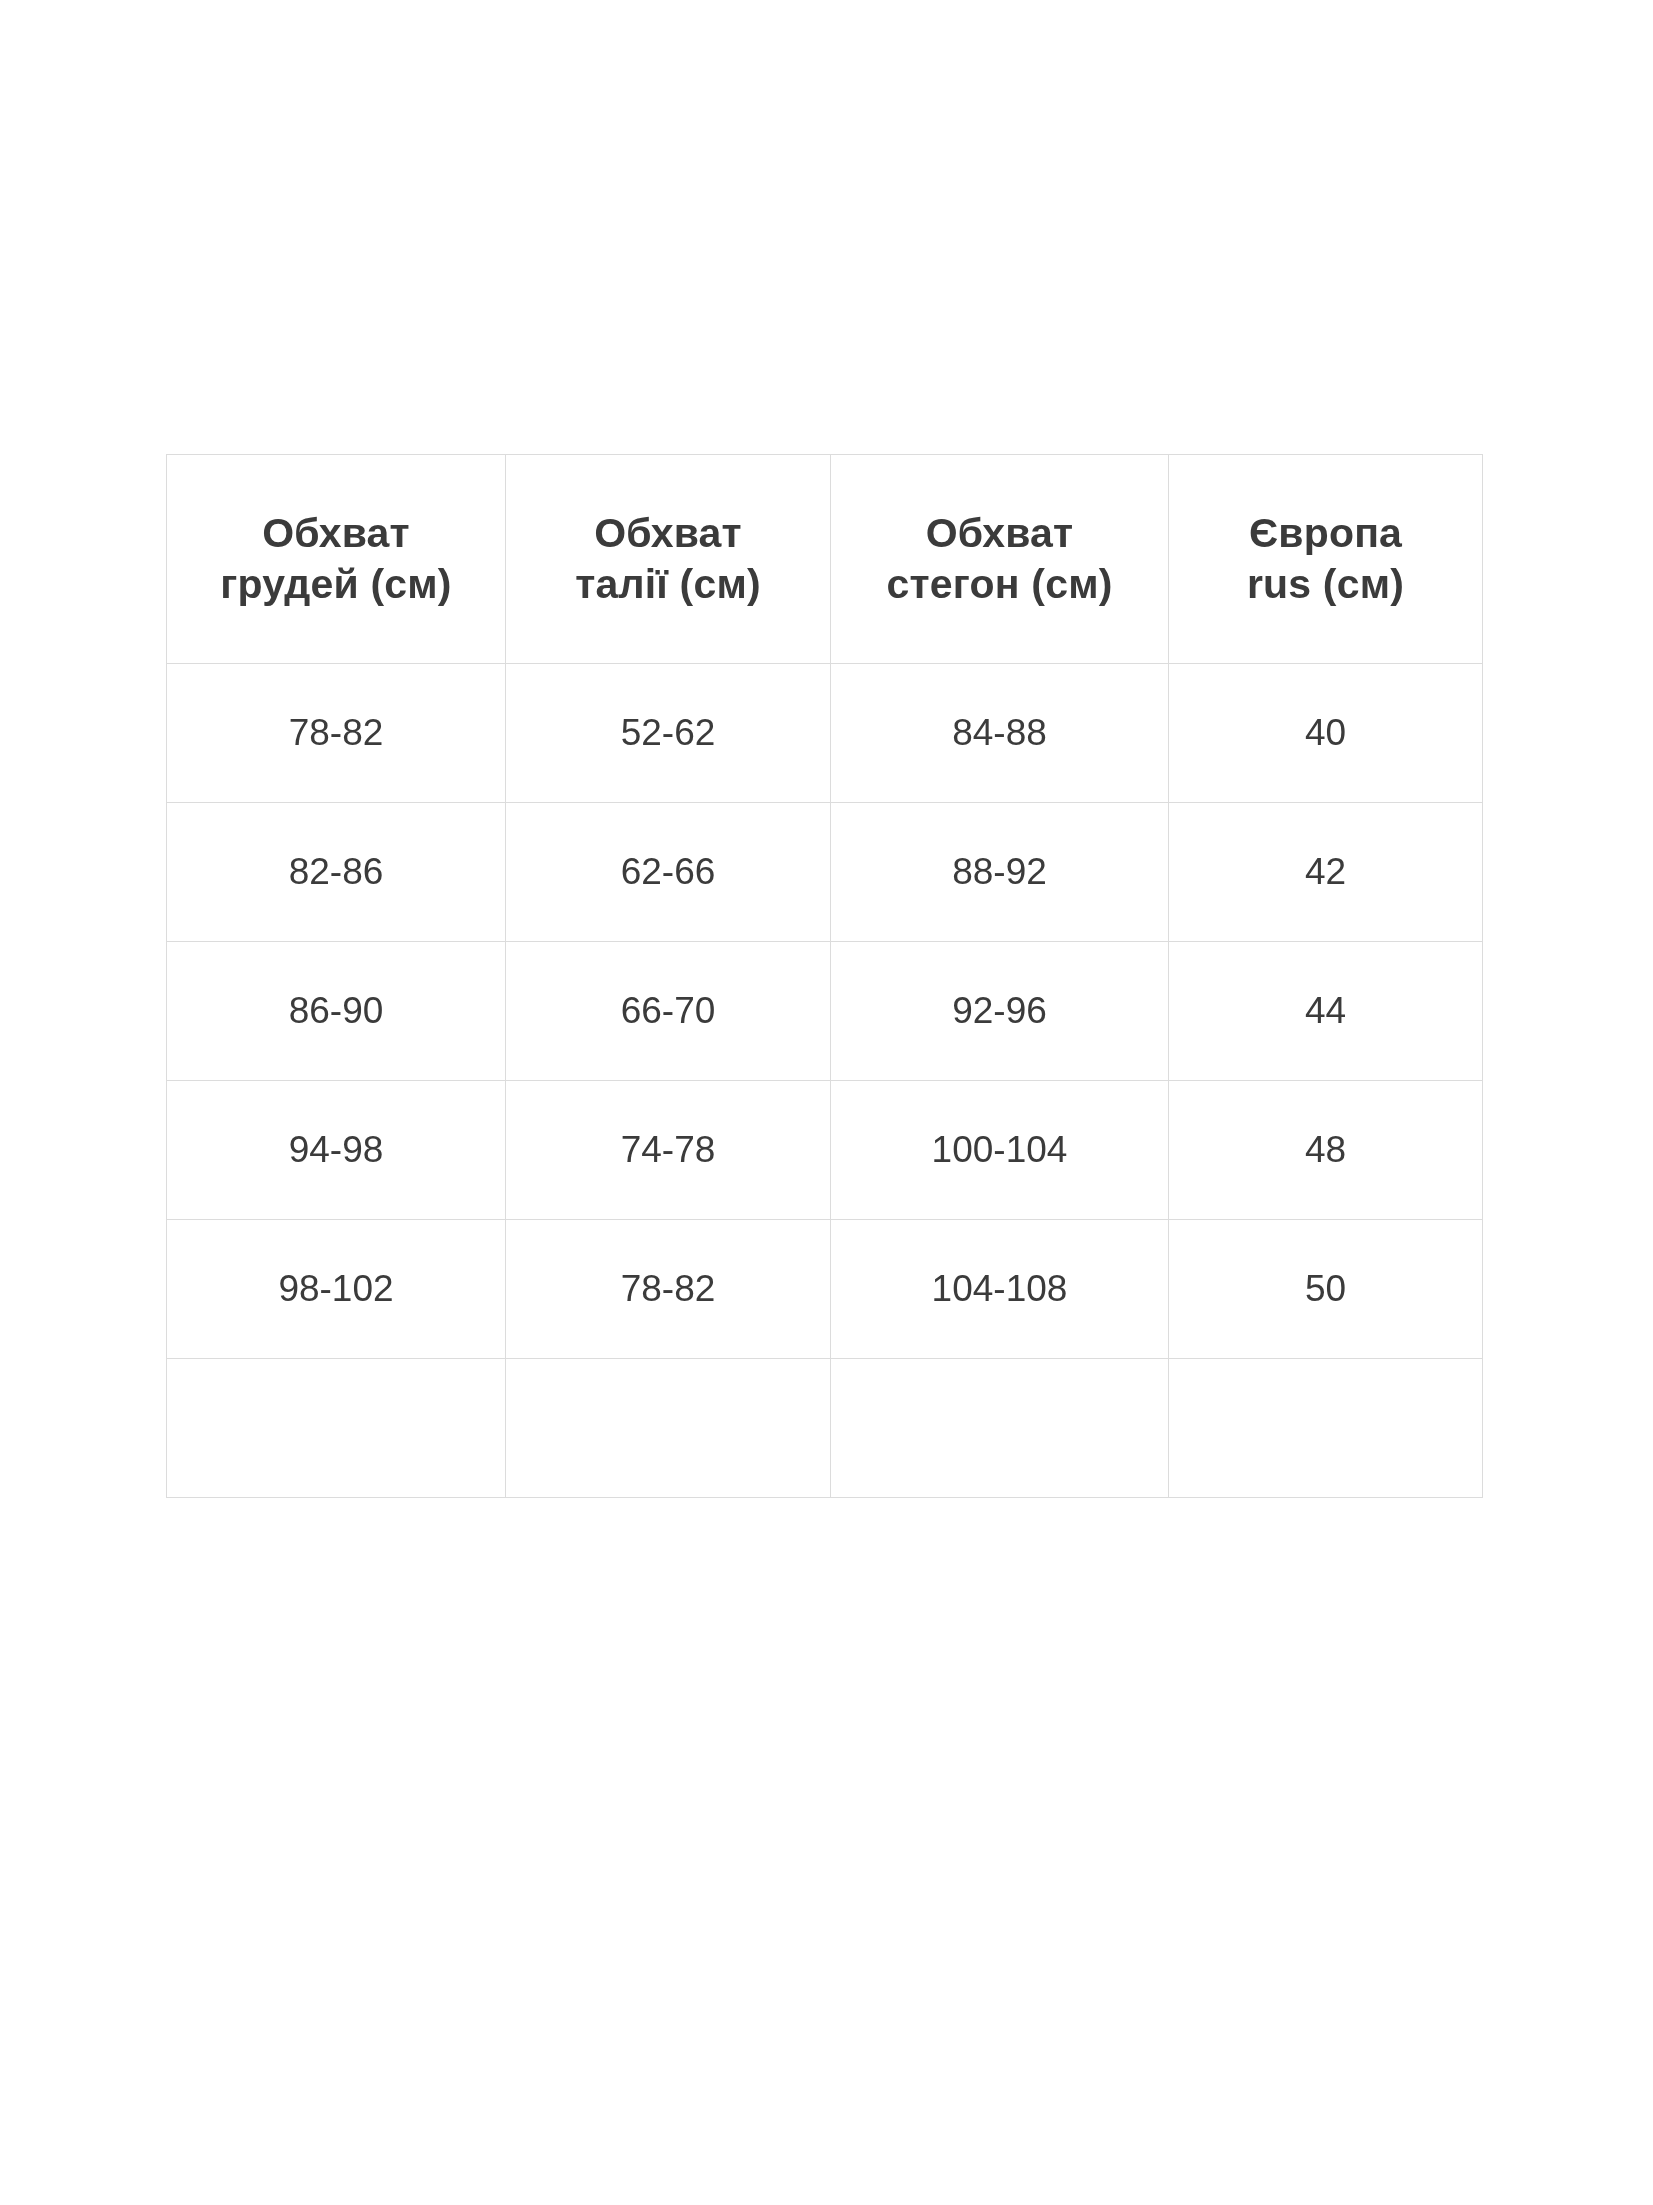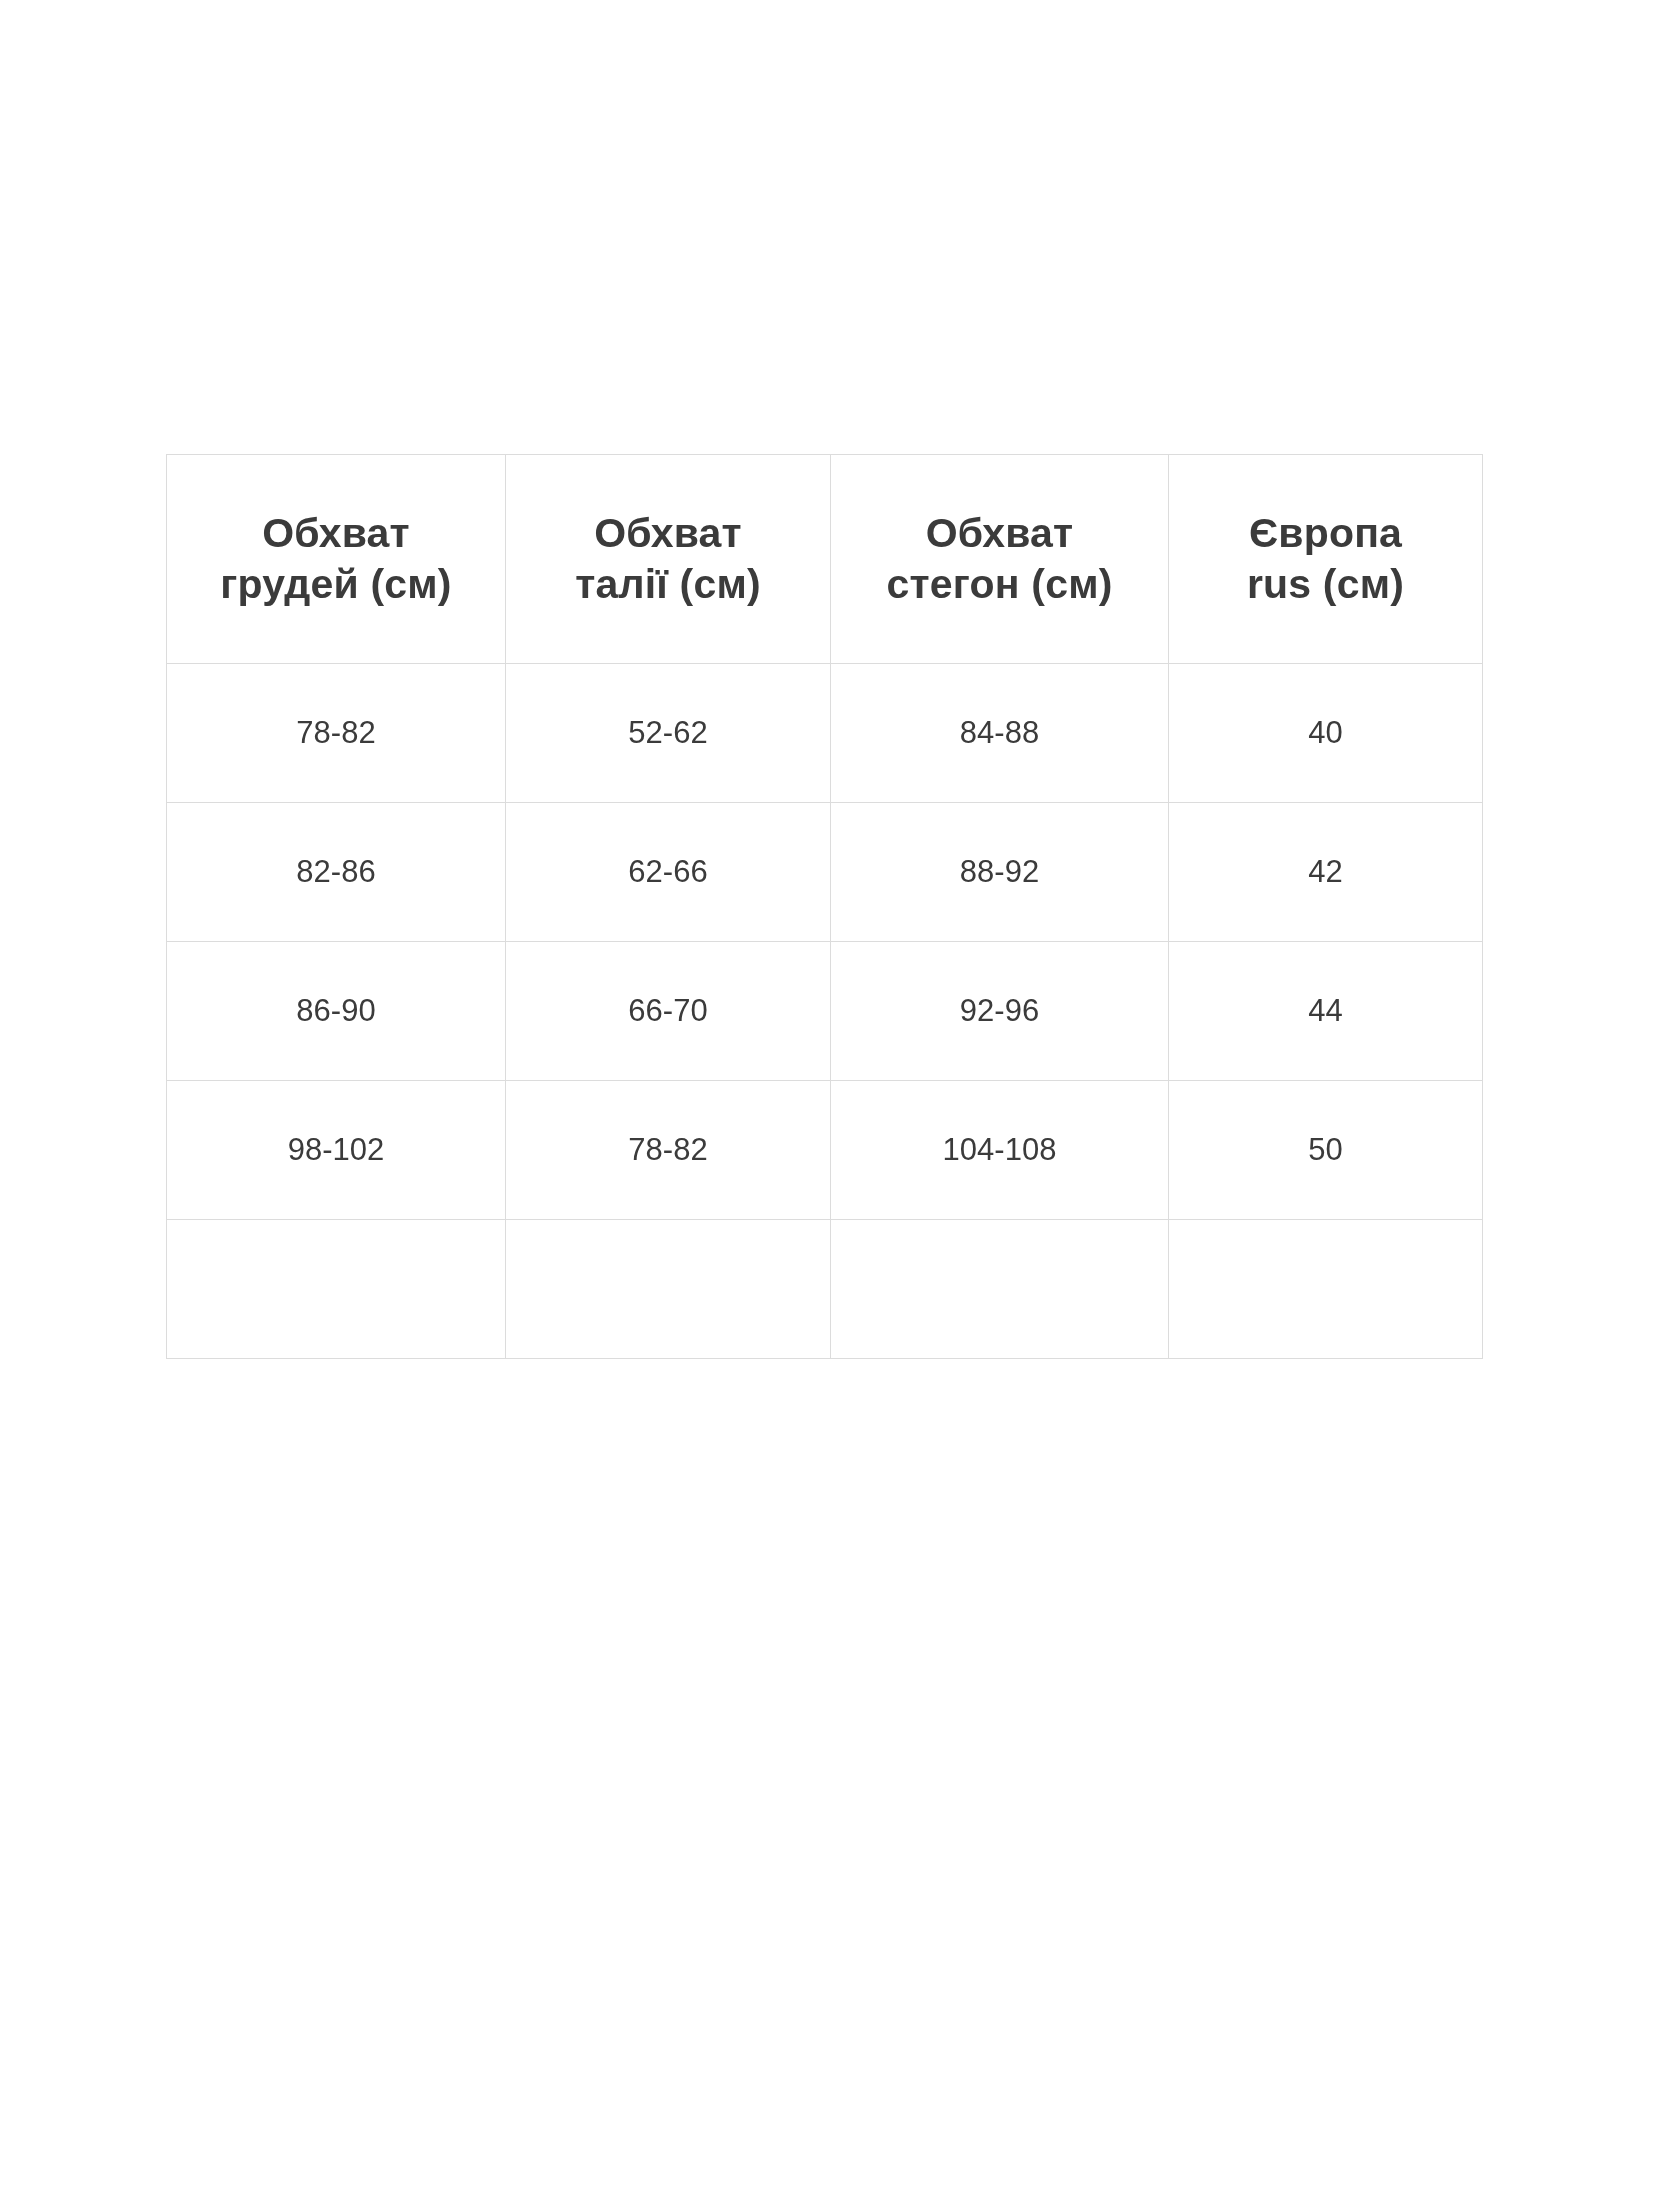--- a/index.html
+++ b/index.html
@@ -63,21 +63,21 @@
     letter-spacing: 0.2px;
   }
 
   table.size-table thead th .hdr-line {
     display: block;
     white-space: nowrap;
   }
 
   table.size-table tbody td {
     height: 139px;
-    font-size: 31px;
+    font-size: 37px;
     font-weight: normal;
     line-height: 1.2;
     white-space: nowrap;
   }
 </style>
 </head>
 <body>
 
 <div class="page">
 
@@ -124,20 +124,26 @@
           <td>88-92</td>
           <td>42</td>
         </tr>
         <tr>
           <td>86-90</td>
           <td>66-70</td>
           <td>92-96</td>
           <td>44</td>
         </tr>
         <tr>
+          <td>94-98</td>
+          <td>74-78</td>
+          <td>100-104</td>
+          <td>48</td>
+        </tr>
+        <tr>
           <td>98-102</td>
           <td>78-82</td>
           <td>104-108</td>
           <td>50</td>
         </tr>
         <tr>
           <td></td>
           <td></td>
           <td></td>
           <td></td>

